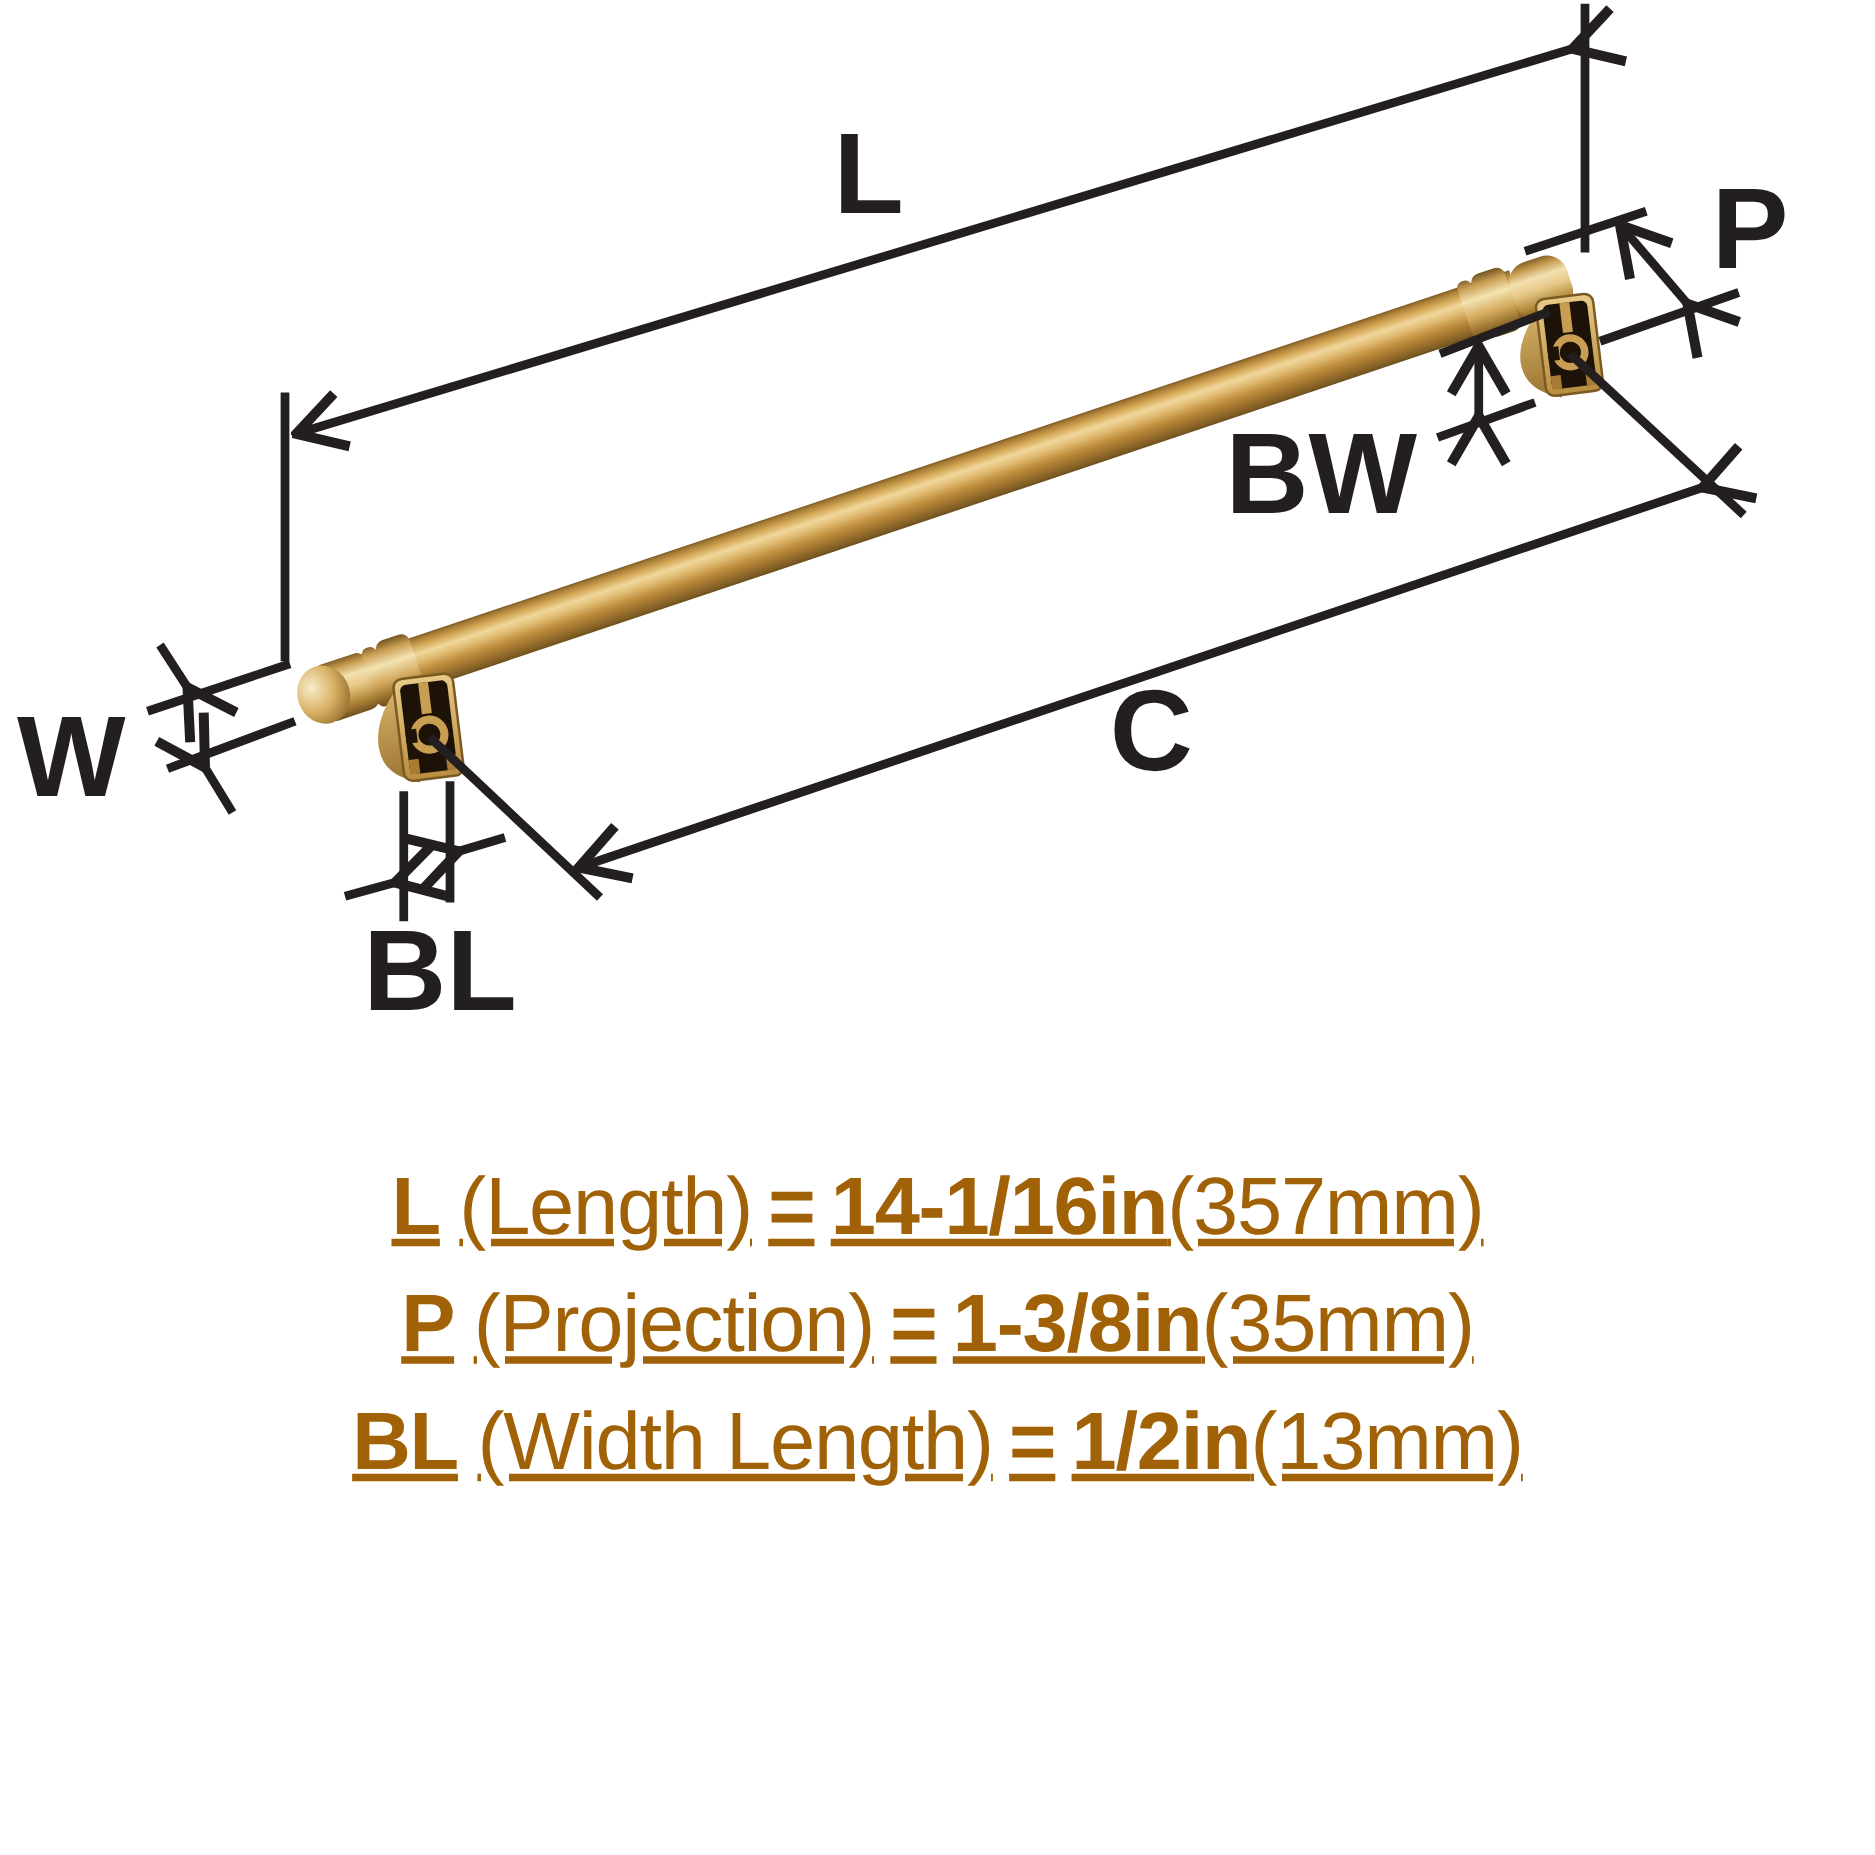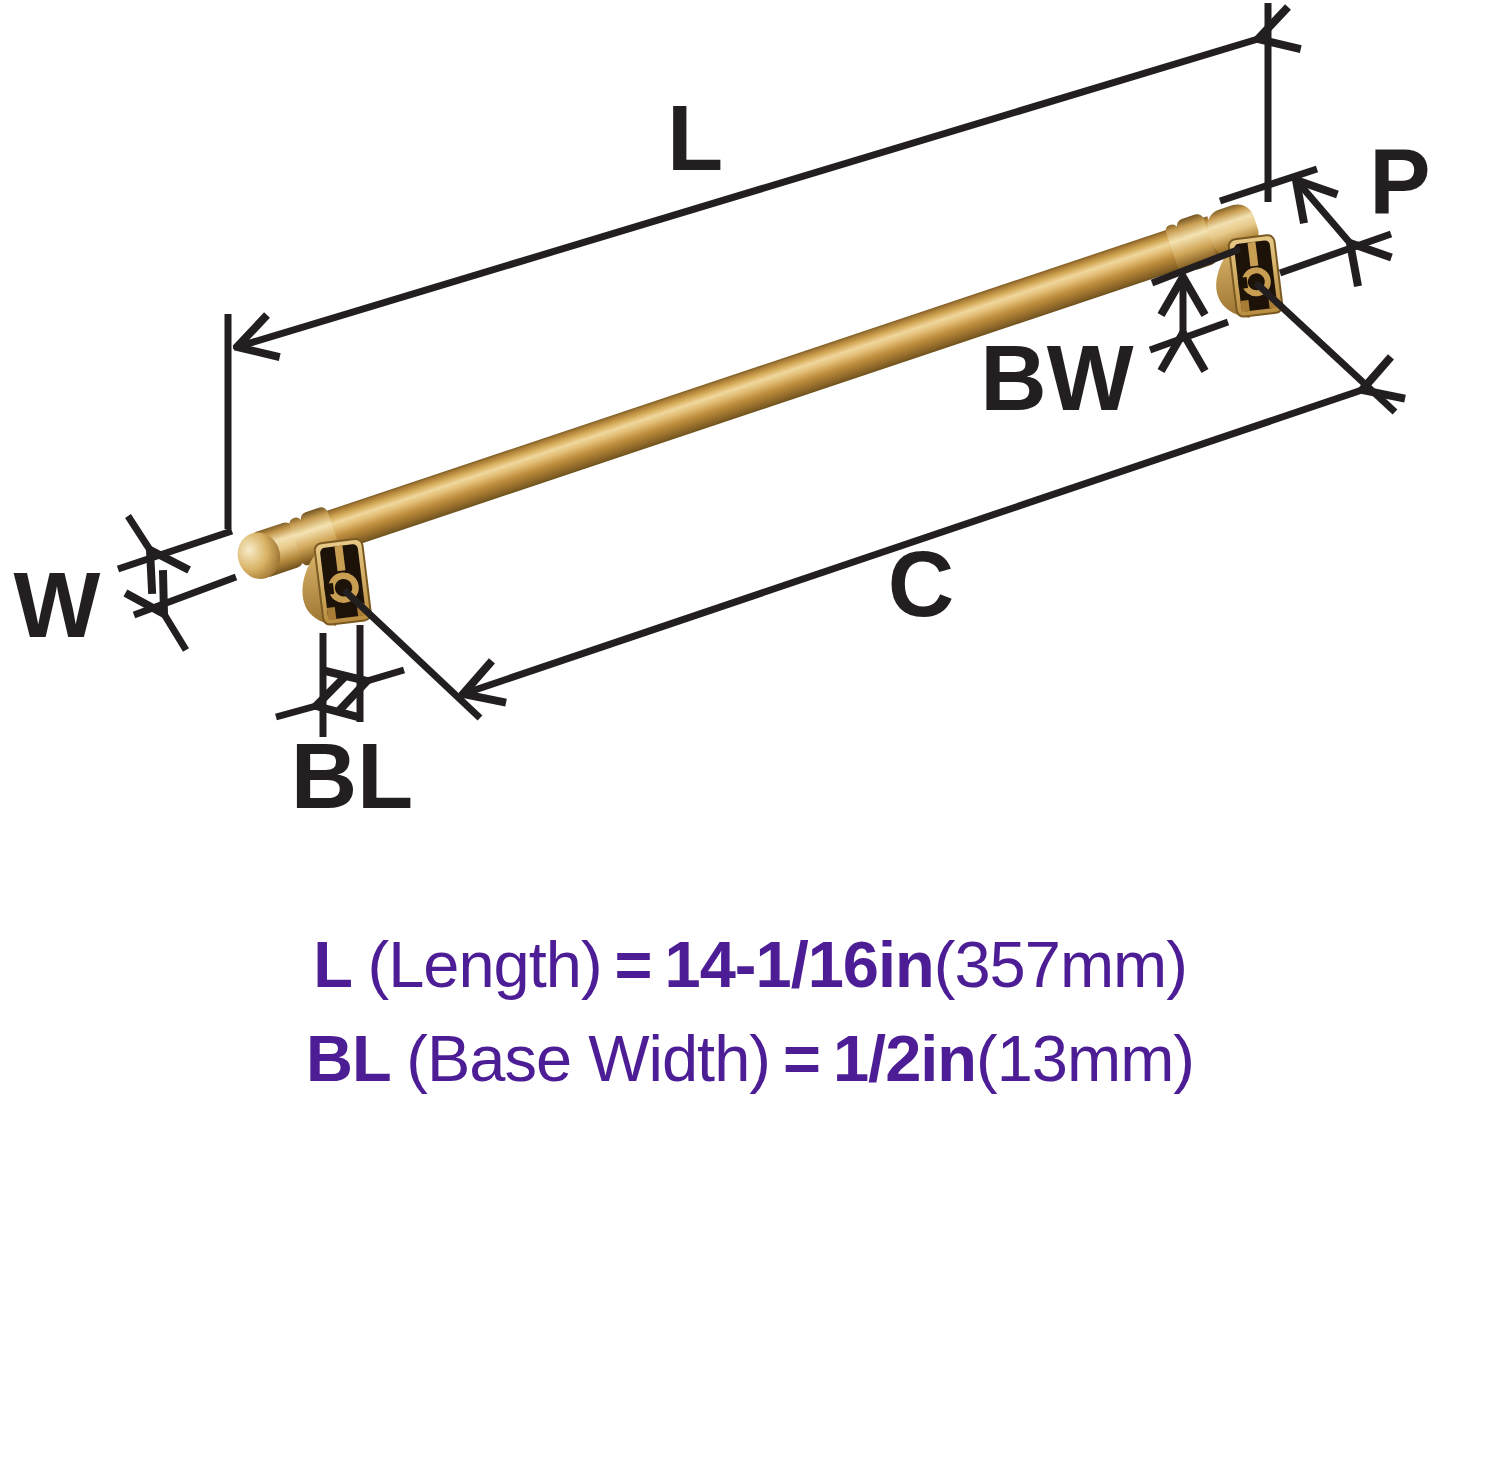--- a/index.html
+++ b/index.html
@@ -16,25 +16,26 @@
     font-family:"Liberation Sans", sans-serif;
     font-weight:700;
     font-size:92px;
     fill:#231f20;
   }
   .spec-block{
     position:absolute;
     left:0;top:918px;
     width:1500px;
     text-align:center;
-    color:#4c1d95;
+    color:#a16207;
     font-size:65px;
     line-height:94px;
     letter-spacing:-1px;
     white-space:nowrap;
+    text-decoration:underline;
   }
   .spec-line{height:94px;}
   .spec-code{font-weight:700;margin-right:0.24em;}
   .spec-name{font-weight:400;}
   .spec-eq{font-weight:700;margin:0 0.20em;}
   .spec-value{font-weight:700;}
   .spec-metric{font-weight:400;}
 </style>
 </head>
 <body>
@@ -159,17 +160,20 @@
     <text class="dim-label" x="1057" y="410" text-anchor="middle">BW</text>
     <text class="dim-label" x="352" y="808" text-anchor="middle">BL</text>
   </svg>
   </div>
 
   <div class="spec-block">
     <div class="spec-line">
       <span class="spec-code">L</span><span class="spec-name">(Length)</span><span class="spec-eq">=</span><span class="spec-value">14-1/16in</span><span class="spec-metric">(357mm)</span>
     </div>
     <div class="spec-line">
-      <span class="spec-code">BL</span><span class="spec-name">(Base Width)</span><span class="spec-eq">=</span><span class="spec-value">1/2in</span><span class="spec-metric">(13mm)</span>
+      <span class="spec-code">P</span><span class="spec-name">(Projection)</span><span class="spec-eq">=</span><span class="spec-value">1-3/8in</span><span class="spec-metric">(35mm)</span>
+    </div>
+    <div class="spec-line">
+      <span class="spec-code">BL</span><span class="spec-name">(Width Length)</span><span class="spec-eq">=</span><span class="spec-value">1/2in</span><span class="spec-metric">(13mm)</span>
     </div>
   </div>
 
 </div>
 
 </body></html>

